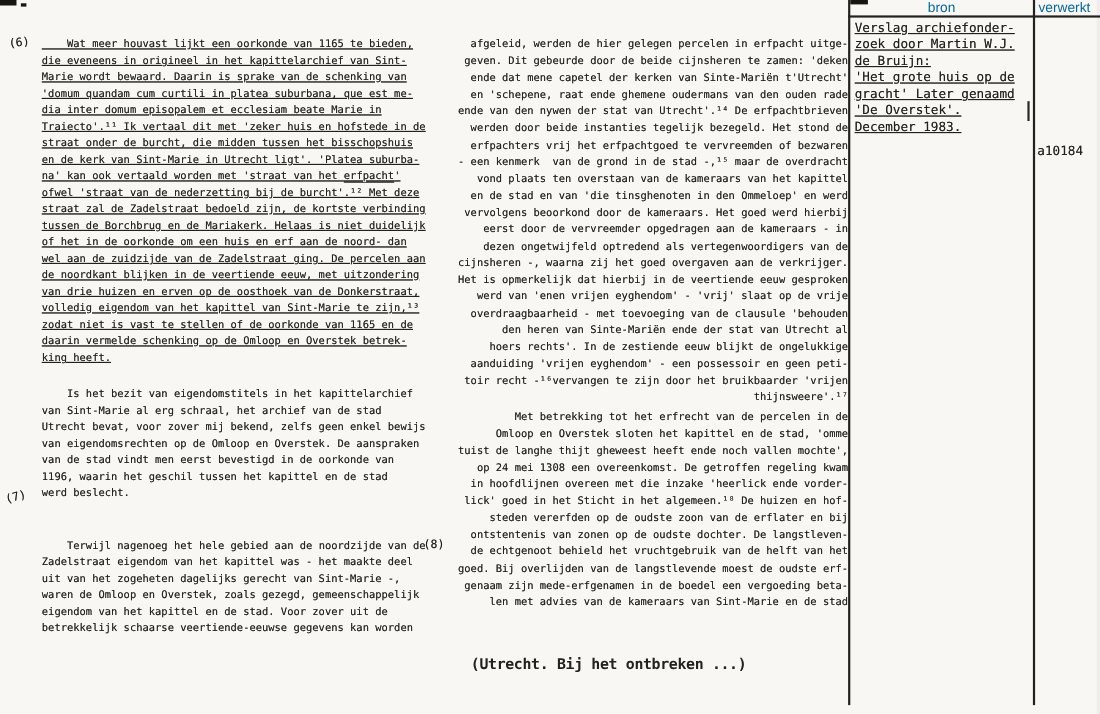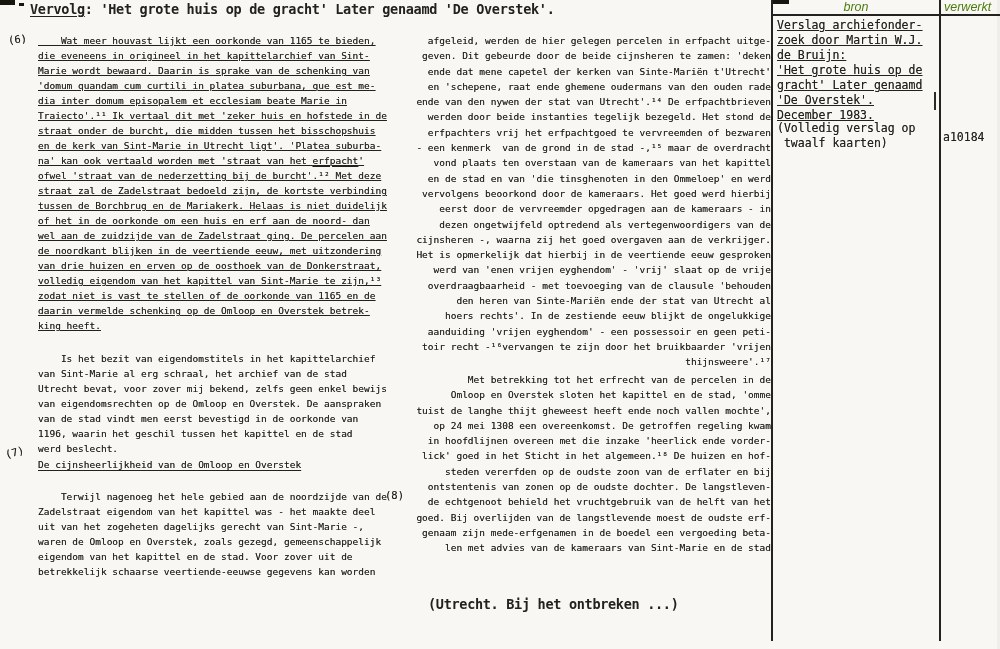--- a/index.html
+++ b/index.html
@@ -54,21 +54,21 @@
   }
 
   
   .vline { position:absolute; top:0; width:2px; height:641px; background:#232220; }
   .vline-left  { left:771px; }
   .vline-mid   { left:939px; }
   .hline-head  { position:absolute; left:771px; top:14px; width:229px; height:2px; background:#232220; }
 
   .col-label {
     position:absolute; top:0px; font-family:"Liberation Sans", sans-serif;
-    font-size:12.5px; color:#4d7c0f;font-style:italic;
+    font-size:12.5px; color:#0369a1;
   }
   .label-bron     { left:773px; width:166px; text-align:center; }
   .label-verwerkt { left:944px; }
 
   .sidebar-txt {
     position:absolute; font-size:11.5px; line-height:15px;
     text-shadow:0 0 0.4px rgba(20,20,20,0.55);
   }
   .bron-text { left:777px; top:18px;  width:162px;text-decoration:underline; }
   .bron-note { left:777px; top:121px; width:162px; }
@@ -86,21 +86,20 @@
 <body>
 
 <div class="page">
 
   <div class="speck speck-a"></div>
   <div class="speck speck-b"></div>
   <div class="speck speck-c"></div>
   <div class="pen-mark"></div>
   <div class="edge-right"></div>
 
-  <div class="doc-header-line1"><span class="ul">Vervolg</span><span>: 'Het grote huis op de gracht' Later genaamd 'De Overstek'.</span></div>
 
   <div class="para-marker m6">(6)</div>
   <div class="para-marker m7">(7)</div>
   <div class="para-marker m8">(8)</div>
 
   <div class="abs txt body-txt left-para1"><span>    Wat meer houvast lijkt een oorkonde van 1165 te bieden,
 die eveneens in origineel in het kapittelarchief van Sint-
 Marie wordt bewaard. Daarin is sprake van de schenking van
 'domum quandam cum curtili in platea suburbana, que est me-
 dia inter domum episopalem et ecclesiam beate Marie in
@@ -119,21 +118,20 @@
 zodat niet is vast te stellen of de oorkonde van 1165 en de
 daarin vermelde schenking op de Omloop en Overstek betrek-
 king heeft.</span></div>
   <div class="abs txt body-txt left-para2">    Is het bezit van eigendomstitels in het kapittelarchief
 van Sint-Marie al erg schraal, het archief van de stad
 Utrecht bevat, voor zover mij bekend, zelfs geen enkel bewijs
 van eigendomsrechten op de Omloop en Overstek. De aanspraken
 van de stad vindt men eerst bevestigd in de oorkonde van
 1196, waarin het geschil tussen het kapittel en de stad
 werd beslecht.</div>
-  <div class="abs left-head7 ul">De cijnsheerlijkheid van de Omloop en Overstek</div>
   <div class="abs txt body-txt left-para3">    Terwijl nagenoeg het hele gebied aan de noordzijde van de
 Zadelstraat eigendom van het kapittel was - het maakte deel
 uit van het zogeheten dagelijks gerecht van Sint-Marie -,
 waren de Omloop en Overstek, zoals gezegd, gemeenschappelijk
 eigendom van het kapittel en de stad. Voor zover uit de
 betrekkelijk schaarse veertiende-eeuwse gegevens kan worden</div>
 
   <div class="abs txt body-txt rcol-txt right-para1">afgeleid, werden de hier gelegen percelen in erfpacht uitge-
 geven. Dit gebeurde door de beide cijnsheren te zamen: 'deken
 ende dat mene capetel der kerken van Sinte-Mariën t'Utrecht'
@@ -179,17 +177,15 @@
   <div class="hline-head"></div>
   <div class="col-label label-bron">bron</div>
   <div class="col-label label-verwerkt">verwerkt</div>
   <div class="sidebar-txt txt bron-text">Verslag archiefonder-
 zoek door Martin W.J.
 de Bruijn:
 'Het grote huis op de
 gracht' Later genaamd
 'De Overstek'.
 December 1983.</div>
-  <div class="sidebar-txt txt bron-note">(Volledig verslag op
- twaalf kaarten)</div>
   <div class="sidebar-txt verwerkt-value">a10184</div>
 
 </div>
 
 </body></html>

